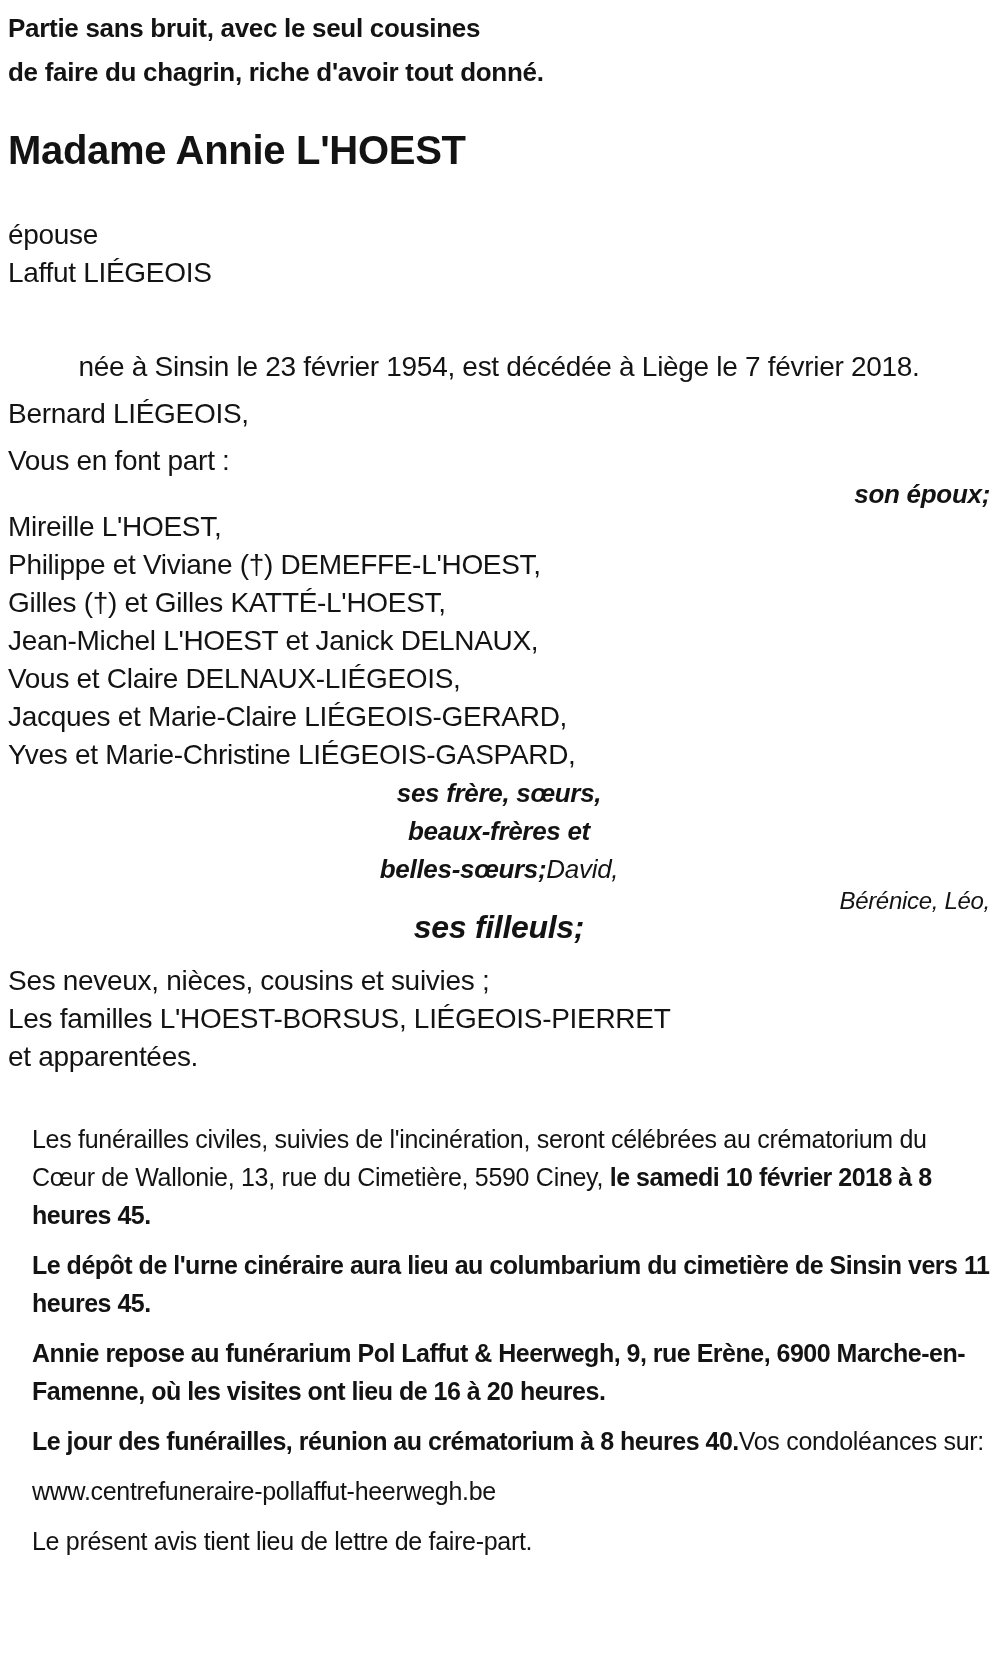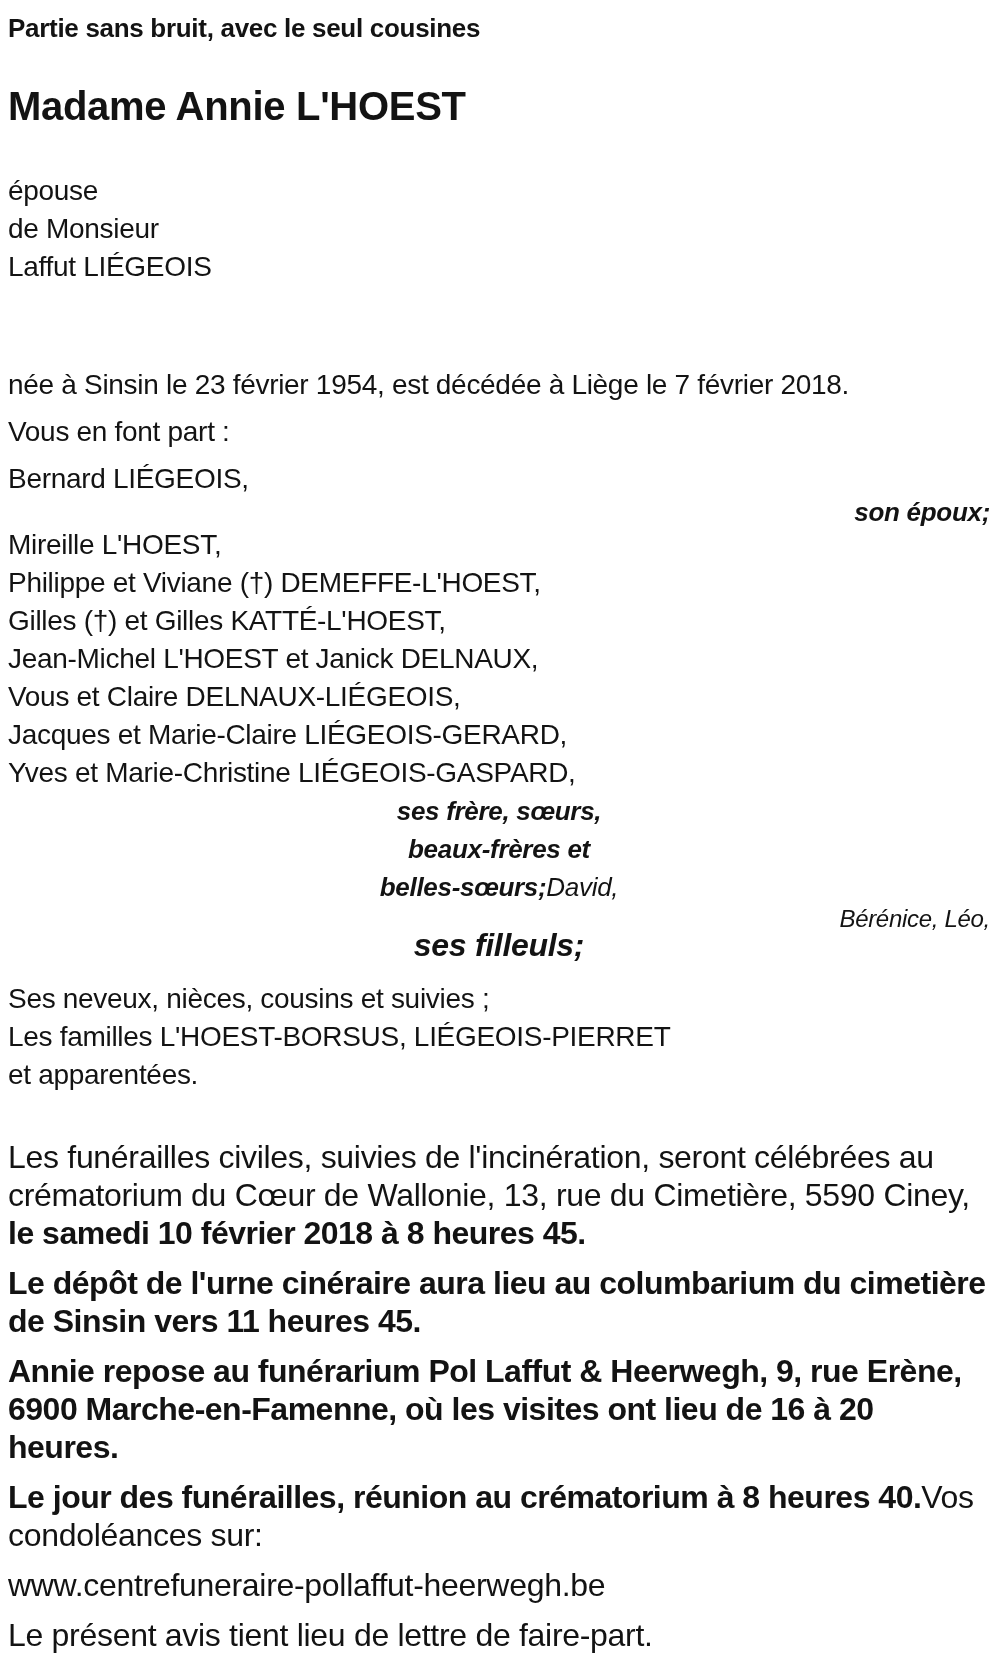--- a/index.html
+++ b/index.html
@@ -35,21 +35,21 @@
     letter-spacing: -0.3px;
   }
   
   .line {
     font-size: 28px;
     font-weight: 400;
     line-height: 38px;
     letter-spacing: -0.3px;
   }
   .relation-block { margin-top: 40px; }
-  .life-line { margin-top: 80px; }
+  .life-line { margin-top: 56px; text-align: center; }
   .intro-line { margin-top: 9px; }
   .spouse-line { margin-top: 9px; }
   
   .role-right {
     text-align: right;
     font-size: 26px;
     font-style: italic;
     font-weight: 700;
     line-height: 28px;
     letter-spacing: -0.3px;
@@ -77,54 +77,55 @@
     text-align: center;
     font-size: 32px;
     font-style: italic;
     font-weight: 700;
     line-height: 26px;
     letter-spacing: -0.3px;
   }
   .others-block { margin-top: 22px; }
   
   .para {
-    font-size: 32px;
+    font-size: 25px;
     line-height: 38px;
     letter-spacing: -0.3px;
     margin-top: 12px;
+    margin-left: 24px;
   }
   .para.first { margin-top: 44px; }
   .para .bold, .para.bold {
     font-weight: 700;
     letter-spacing: -0.5px;
   }
   .para .regular { font-weight: 400; }
 </style>
 </head>
 <body>
 
 <div class="page">
 
   <div class="epitaph">
     <div class="epitaph-line">Partie sans bruit, avec le seul cousines</div>
+    <div class="epitaph-line">de faire du chagrin, riche d'avoir tout donné.</div>
   </div>
 
   <h1 class="deceased-name">Madame Annie L'HOEST</h1>
 
   <div class="relation-block">
     <div class="line">épouse</div>
-    <div class="line">de Monsieur</div>
     <div class="line">Laffut LIÉGEOIS</div>
   </div>
 
   <div class="line life-line">née à Sinsin le 23 février 1954, est décédée à Liège le 7 février 2018.</div>
 
+  <div class="line spouse-line">Bernard LIÉGEOIS,</div>
+
   <div class="line intro-line">Vous en font part :</div>
-
-  <div class="line spouse-line">Bernard LIÉGEOIS,</div>
   <div class="role-right">son époux;</div>
 
   <div class="family-block">
     <div class="line">Mireille L'HOEST,</div>
     <div class="line">Philippe et Viviane (†) DEMEFFE-L'HOEST,</div>
     <div class="line">Gilles (†) et Gilles KATTÉ-L'HOEST,</div>
     <div class="line">Jean-Michel L'HOEST et Janick DELNAUX,</div>
     <div class="line">Vous et Claire DELNAUX-LIÉGEOIS,</div>
     <div class="line">Jacques et Marie-Claire LIÉGEOIS-GERARD,</div>
     <div class="line">Yves et Marie-Christine LIÉGEOIS-GASPARD,</div>

